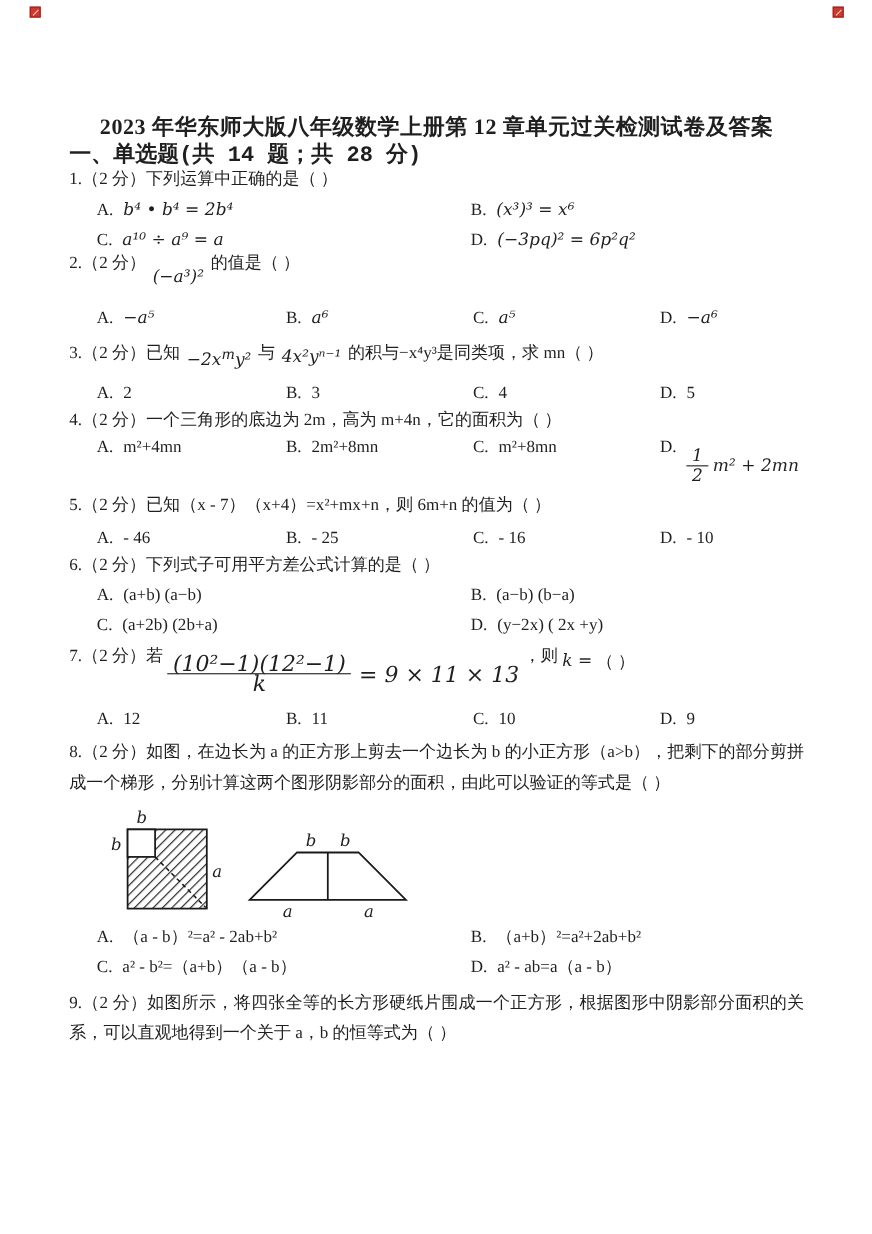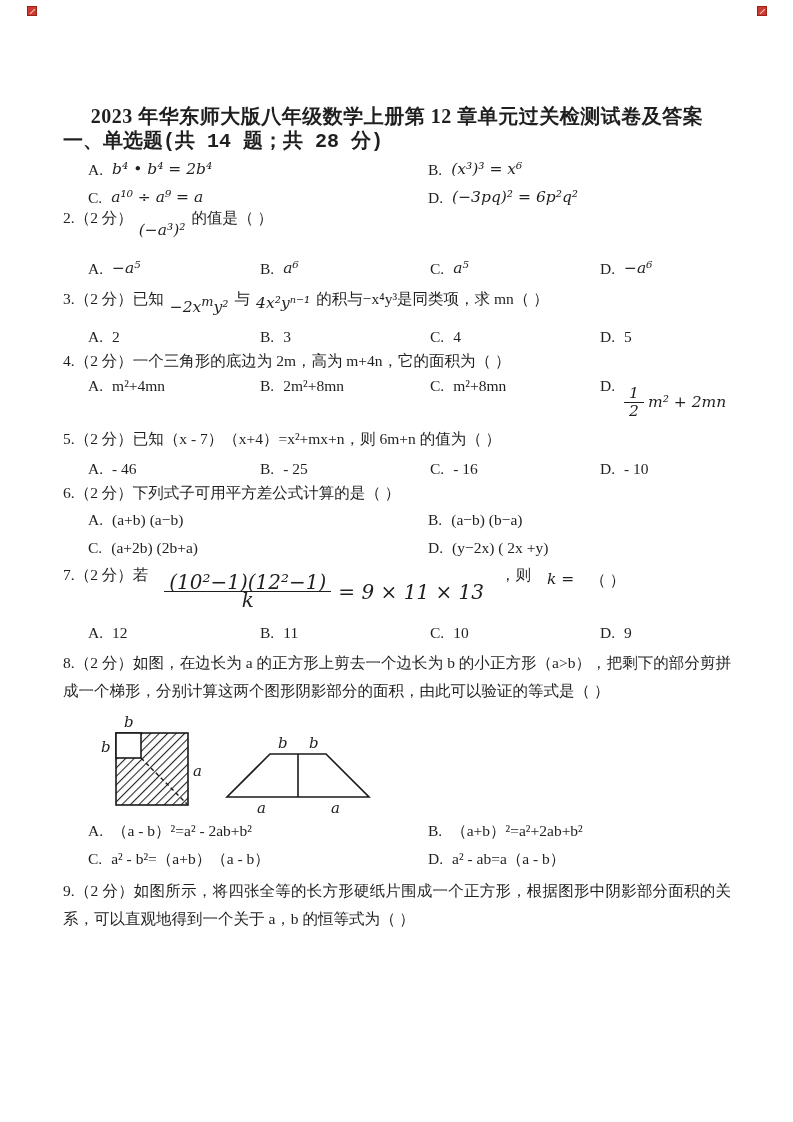--- a/index.html
+++ b/index.html
@@ -50,21 +50,21 @@
   
   .drop    { transform:translateY(13px); display:inline-block; }
   .dropsm  { transform:translateY(5px);  display:inline-block; }
 
   .frac { display:inline-flex; flex-direction:column; align-items:center; line-height:17px; vertical-align:middle; }
   .frac .num { border-bottom:1.4px solid #1f1f1f; padding:0 5px; }
   .frac .den { padding:0 5px; }
 
   .q2-stem  { display:flex; align-items:flex-start; gap:6px; height:48px; }
   .q3-stem  { display:flex; align-items:flex-start; gap:6px; height:31px; margin-top:10px; }
-  .q7-stem  { display:flex; align-items:flex-start; gap:16px; height:52px; margin-top:7px; }
+  .q7-stem  { display:flex; align-items:flex-start; gap:4px; height:52px; margin-top:7px; }
   .q7-frac-block { display:inline-flex; align-items:center; gap:7px; transform:translateY(9px); font-size:20px; }
 
   .opt-frac { display:inline-flex; align-items:center; gap:4px; transform:translateY(10px); }
 
   .figures { display:flex; align-items:flex-end; gap:14px; margin:9px 0 0 30px; height:103px; }
   svg text { font-family:"DejaVu Serif",serif; font-style:italic; font-size:15px; fill:#1f1f1f; }
 
   .footer {
     position:absolute; left:0; top:1128px; width:658px;
     text-align:center; color:#8d8d8d; font-size:17px;
@@ -84,20 +84,21 @@
   <div class="corner-marker left"></div>
   <div class="corner-marker right"></div>
 
   <div class="content">
 
     <div class="title">2023 年华东师大版八年级数学上册第 12 章单元过关检测试卷及答案</div>
 
     <div class="section-heading">一、单选题(共 14 题；共 28 分)</div>
 
     <div>
+      <div class="stem mt2">1.（2 分）下列运算中正确的是（      ）</div>
       <div class="opts opts2 mt8">
         <div class="opt">
           <span class="olabel">A.</span>
           <span class="math">b⁴ • b⁴ = 2b⁴</span>
         </div>
         <div class="opt">
           <span class="olabel">B.</span>
           <span class="math">(x³)³ = x⁶</span>
         </div>
       </div>

